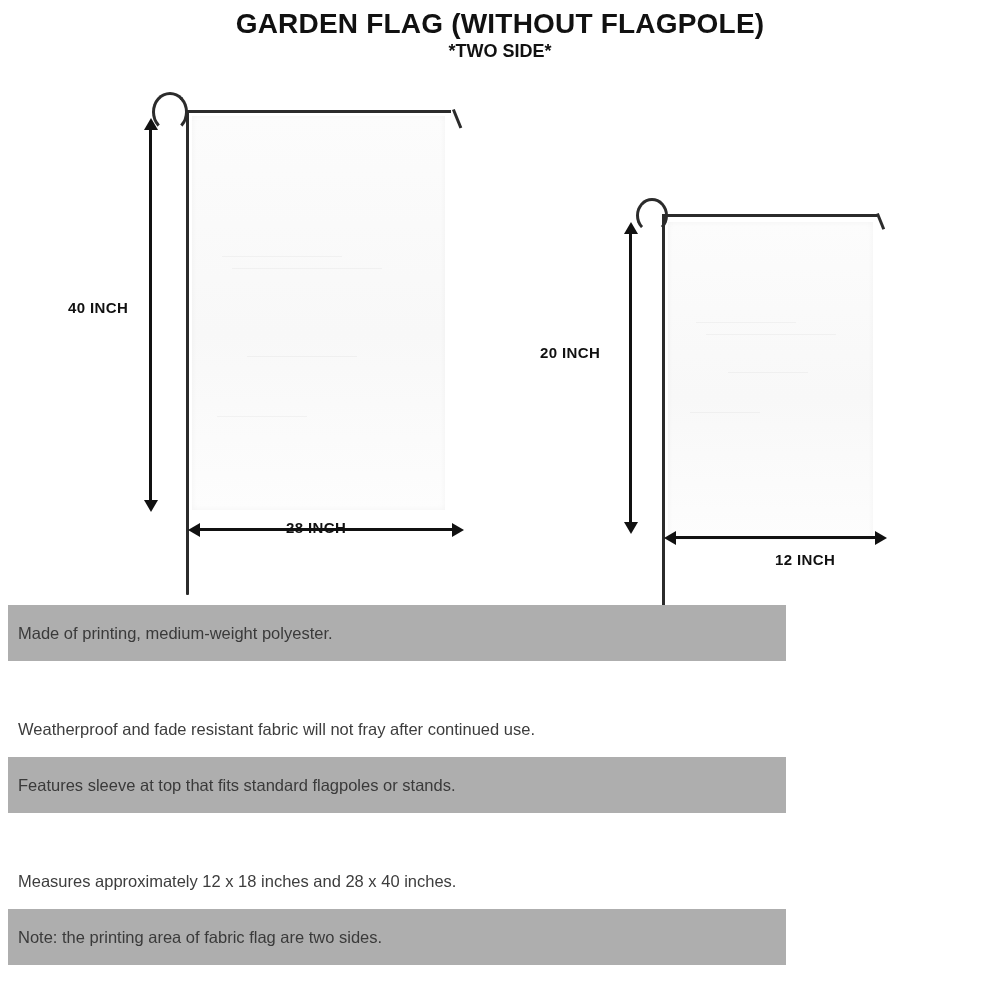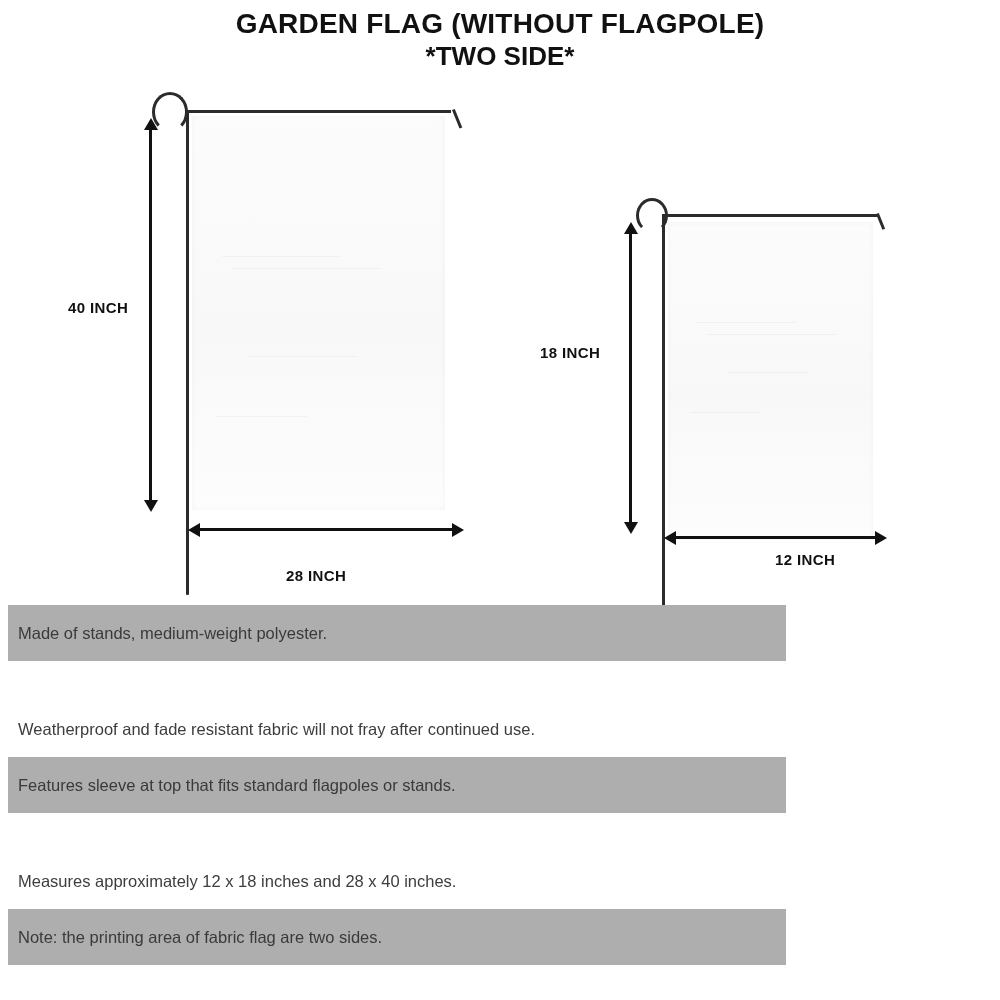--- a/index.html
+++ b/index.html
@@ -27,21 +27,21 @@
     text-align: center;
   }
   .title-main {
     font-size: 28px;
     font-weight: bold;
     letter-spacing: 0.2px;
     color: #111111;
     line-height: 1.12;
   }
   .title-sub {
-    font-size: 26px;
+    font-size: 18px;
     font-weight: bold;
     color: #111111;
     line-height: 1.2;
     margin-top: 2px;
   }
 
   
   .flag-cloth {
     position: absolute;
     background: #fbfbfb;
@@ -189,46 +189,46 @@
   <div class="curl big"></div>
 
   <div class="dim-line v" style="left:149px; top:128px; height:378px;"></div>
   <div class="arrowhead up" style="left:143.5px; top:118px;"></div>
   <div class="arrowhead down" style="left:143.5px; top:500px;"></div>
   <div class="dim-label" style="left:68px; top:299px;text-align:right;">40 INCH</div>
 
   <div class="dim-line h" style="left:196px; top:528px; width:257px;"></div>
   <div class="arrowhead left" style="left:188px; top:523px;"></div>
   <div class="arrowhead right" style="left:452px; top:523px;"></div>
-  <div class="dim-label" style="left:286px; top:519px;margin-top:48px;">28 INCH</div>
+  <div class="dim-label" style="left:286px; top:519px;">28 INCH</div>
 
   <div class="flag-cloth small">
     <div class="crease" style="left:28px; top:100px; width:100px;"></div>
     <div class="crease" style="left:38px; top:112px; width:130px;"></div>
     <div class="crease" style="left:60px; top:150px; width:80px;"></div>
     <div class="crease" style="left:22px; top:190px; width:70px;"></div>
   </div>
   <div class="arm small"></div>
   <div class="hook small"></div>
   <div class="pole small"></div>
   <div class="curl small"></div>
 
   <div class="dim-line v" style="left:629px; top:232px; height:296px;"></div>
   <div class="arrowhead up" style="left:623.5px; top:222px;"></div>
   <div class="arrowhead down" style="left:623.5px; top:522px;"></div>
-  <div class="dim-label" style="left:540px; top:344px;">18 INCH</div>
+  <div class="dim-label" style="left:540px; top:344px;">20 INCH</div>
 
   <div class="dim-line h" style="left:672px; top:536px; width:204px;"></div>
   <div class="arrowhead left" style="left:664px; top:531px;"></div>
   <div class="arrowhead right" style="left:875px; top:531px;"></div>
   <div class="dim-label" style="left:775px; top:551px;">12 INCH</div>
 
   <div class="features">
     <div class="feature-row shaded">
-      <span>Made of stands, medium-weight polyester.</span>
+      <span>Made of printing, medium-weight polyester.</span>
     </div>
     <div class="feature-row plain">
       <span>Weatherproof and fade resistant fabric will not fray after continued use.</span>
     </div>
     <div class="feature-row shaded">
       <span>Features sleeve at top that fits standard flagpoles or stands.</span>
     </div>
     <div class="feature-row plain">
       <span>Measures approximately 12 x 18 inches and 28 x 40 inches.</span>
     </div>

